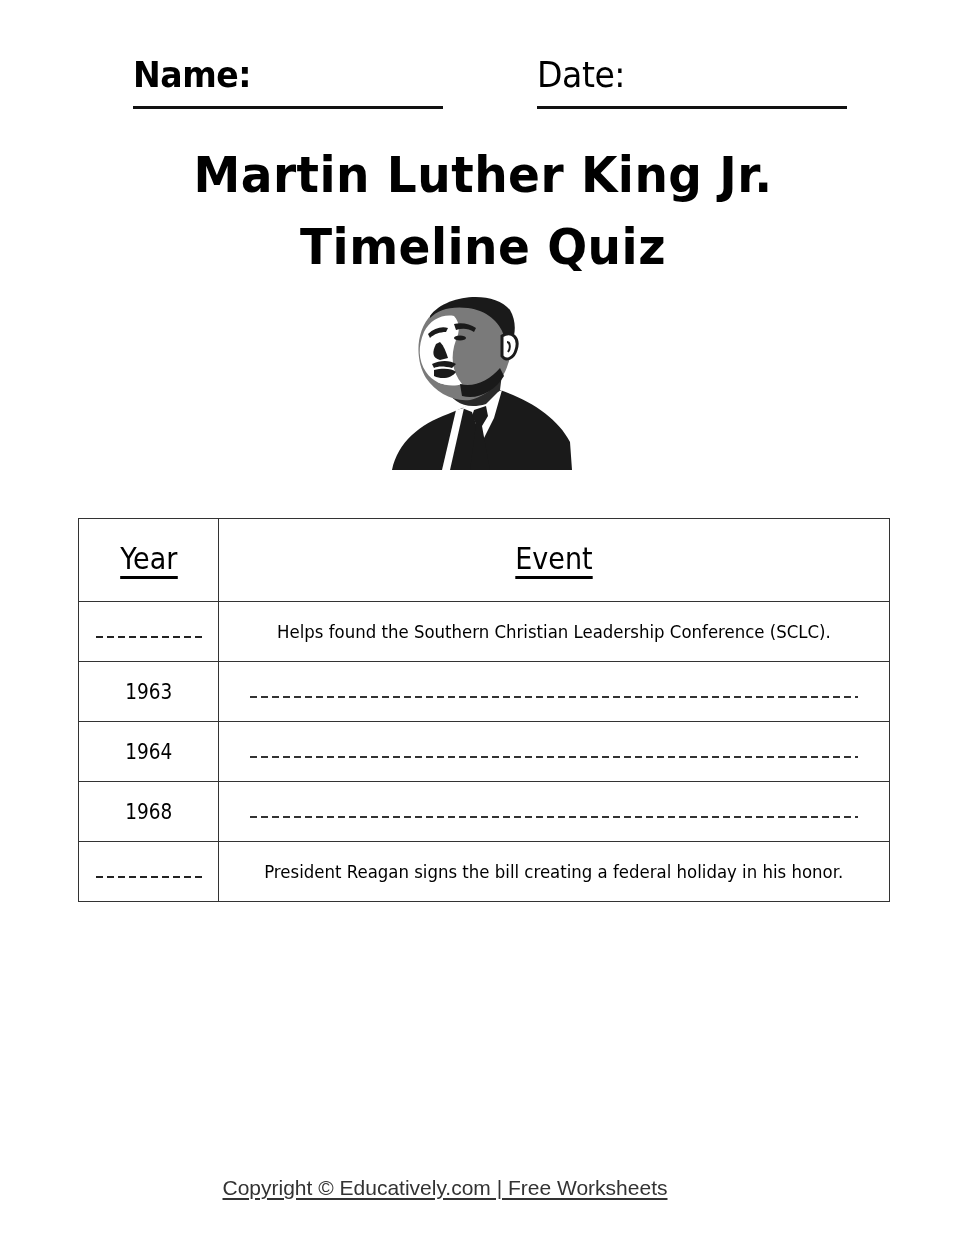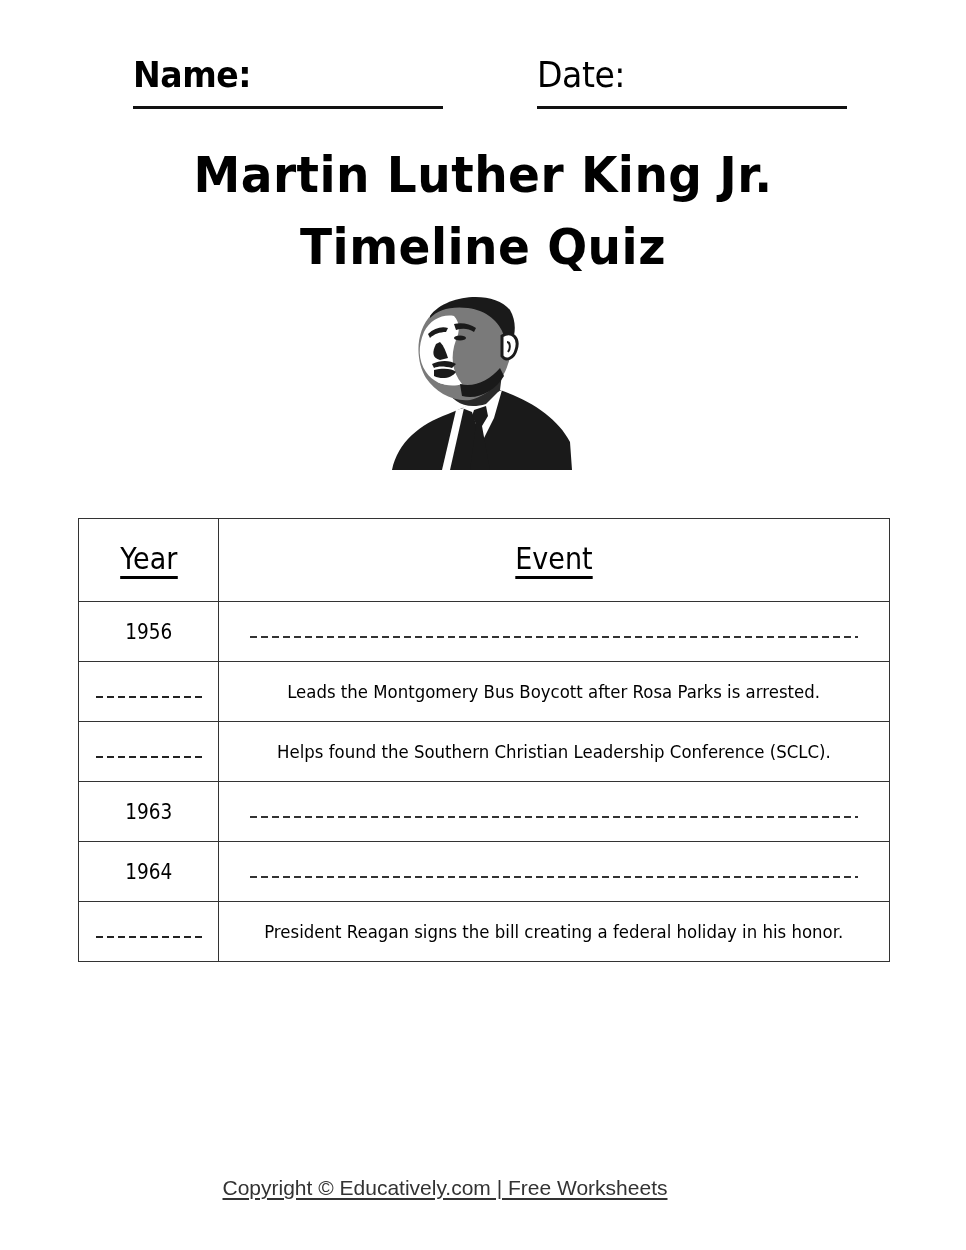--- a/index.html
+++ b/index.html
@@ -193,40 +193,36 @@
     <col class="c-event">
   </colgroup>
   <thead>
     <tr>
       <th><span>Year</span></th>
       <th><span>Event</span></th>
     </tr>
   </thead>
   <tbody>
     <tr>
-      <td><span class="year-val">1956</span></td>
-      <td><span class="blank-event"></span></td>
-    </tr>
-    <tr>
-      <td><span class="blank-year"></span></td>
-      <td><span class="event-text">Leads the Montgomery Bus Boycott after Rosa Parks is arrested.</span></td>
-    </tr>
-    <tr>
       <td><span class="blank-year"></span></td>
       <td><span class="event-text">Helps found the Southern Christian Leadership Conference (SCLC).</span></td>
     </tr>
     <tr>
       <td><span class="year-val">1963</span></td>
       <td><span class="blank-event"></span></td>
     </tr>
     <tr>
       <td><span class="year-val">1964</span></td>
       <td><span class="blank-event"></span></td>
     </tr>
     <tr>
+      <td><span class="year-val">1968</span></td>
+      <td><span class="blank-event"></span></td>
+    </tr>
+    <tr>
       <td><span class="blank-year"></span></td>
       <td><span class="event-text">President Reagan signs the bill creating a federal holiday in his honor.</span></td>
     </tr>
   </tbody>
 </table>
 
 <div class="footer">
   <a>Copyright © Educatively.com | Free Worksheets</a>
 </div>
 

